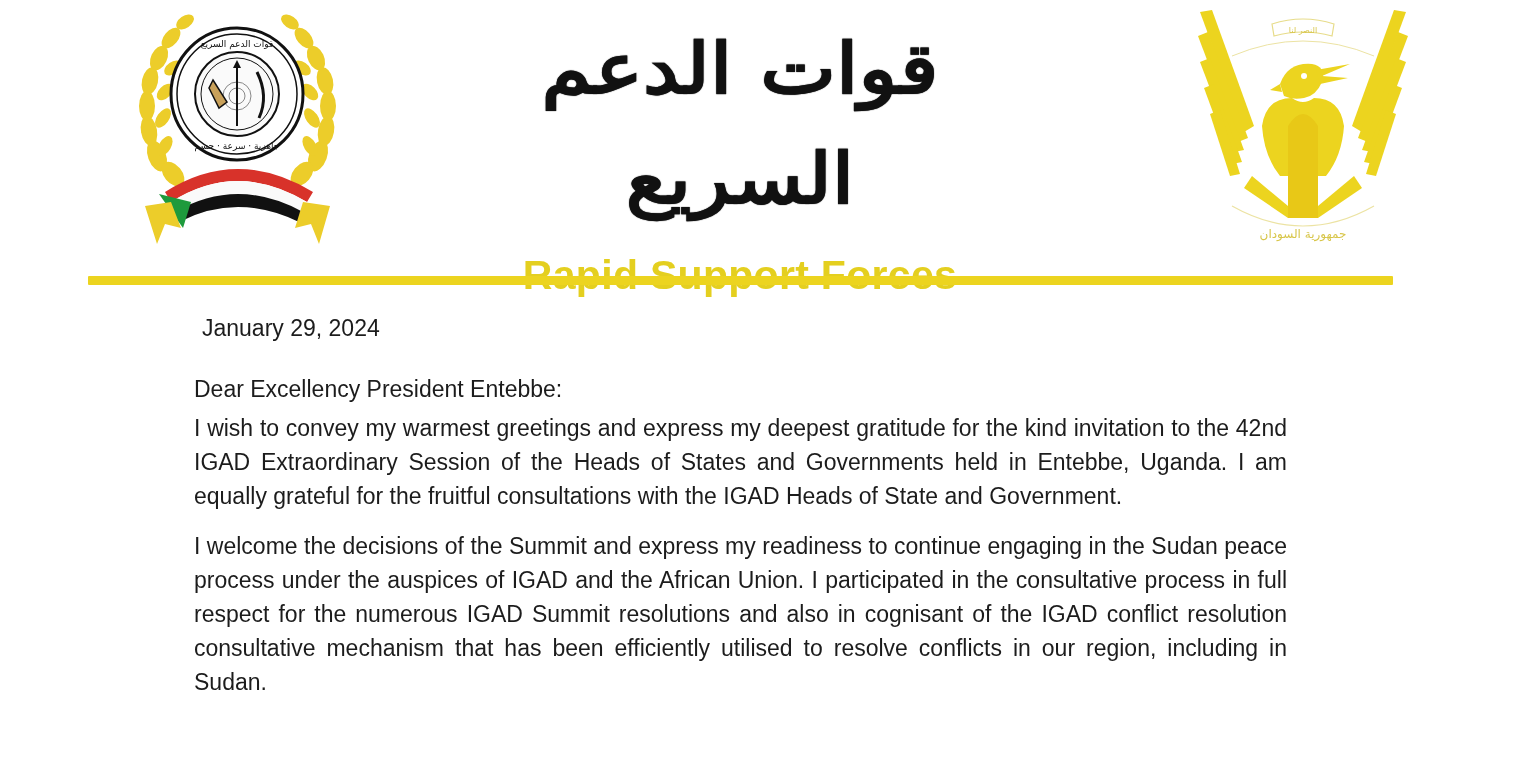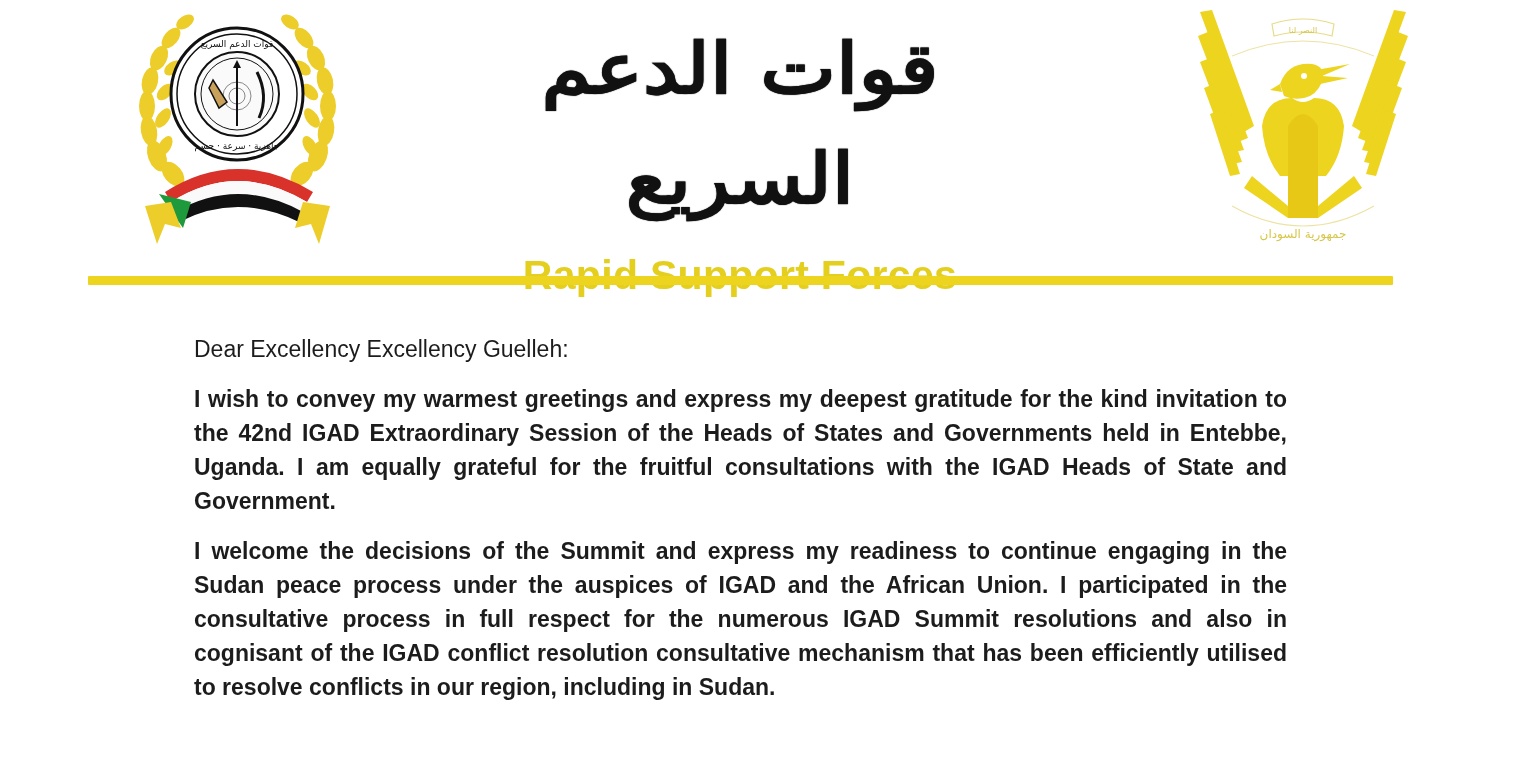--- a/index.html
+++ b/index.html
@@ -43,21 +43,21 @@
   }
   .body-text {
     position: absolute; left: 194px; top: 308px; width: 1093px;
     font-family: "Liberation Sans", sans-serif;
     font-size: 23px;
     line-height: 34px;
     color: #1c1c1c;
   }
   .date { margin: 0 0 0 8px; height: 40px; line-height: 40px; }
   .salutation { margin: 24px 0 0 0; }
-  .para { margin: 16px 0 0 0; text-align: justify; font-weight: bold; }
+  .para { margin: 5px 0 0 0; text-align: justify; }
   .para + .para { margin-top: 16px; }
 </style>
 </head>
 <body>
 
 <div class="letterhead">
 
   <div class="emblem-left">
     <svg width="205" height="244" viewBox="0 0 205 244">
 
@@ -154,16 +154,17 @@
 
       <path d="M40 200 Q111 240 182 200" fill="none" stroke="#ece3a3" stroke-width="1.2"></path>
       <text x="111" y="232" font-size="12" text-anchor="middle" fill="#d8c64a" font-family="DejaVu Sans, sans-serif">جمهورية السودان</text>
     </svg>
   </div>
 </div>
 
 <div class="rule"></div>
 
 <div class="body-text">
-  <p class="salutation">Dear Excellency Excellency Guelleh:</p>
+  <p class="date">January 29, 2024</p>
+  <p class="salutation">Dear Excellency President Entebbe:</p>
   <p class="para">I wish to convey my warmest greetings and express my deepest gratitude for the kind invitation to the 42nd IGAD Extraordinary Session of the Heads of States and Governments held in Entebbe, Uganda. I am equally grateful for the fruitful consultations with the IGAD Heads of State and Government.</p>
   <p class="para">I welcome the decisions of the Summit and express my readiness to continue engaging in the Sudan peace process under the auspices of IGAD and the African Union. I participated in the consultative process in full respect for the numerous IGAD Summit resolutions and also in cognisant of the IGAD conflict resolution consultative mechanism that has been efficiently utilised to resolve conflicts in our region, including in Sudan.</p>
 </div>
 
 </body></html>

